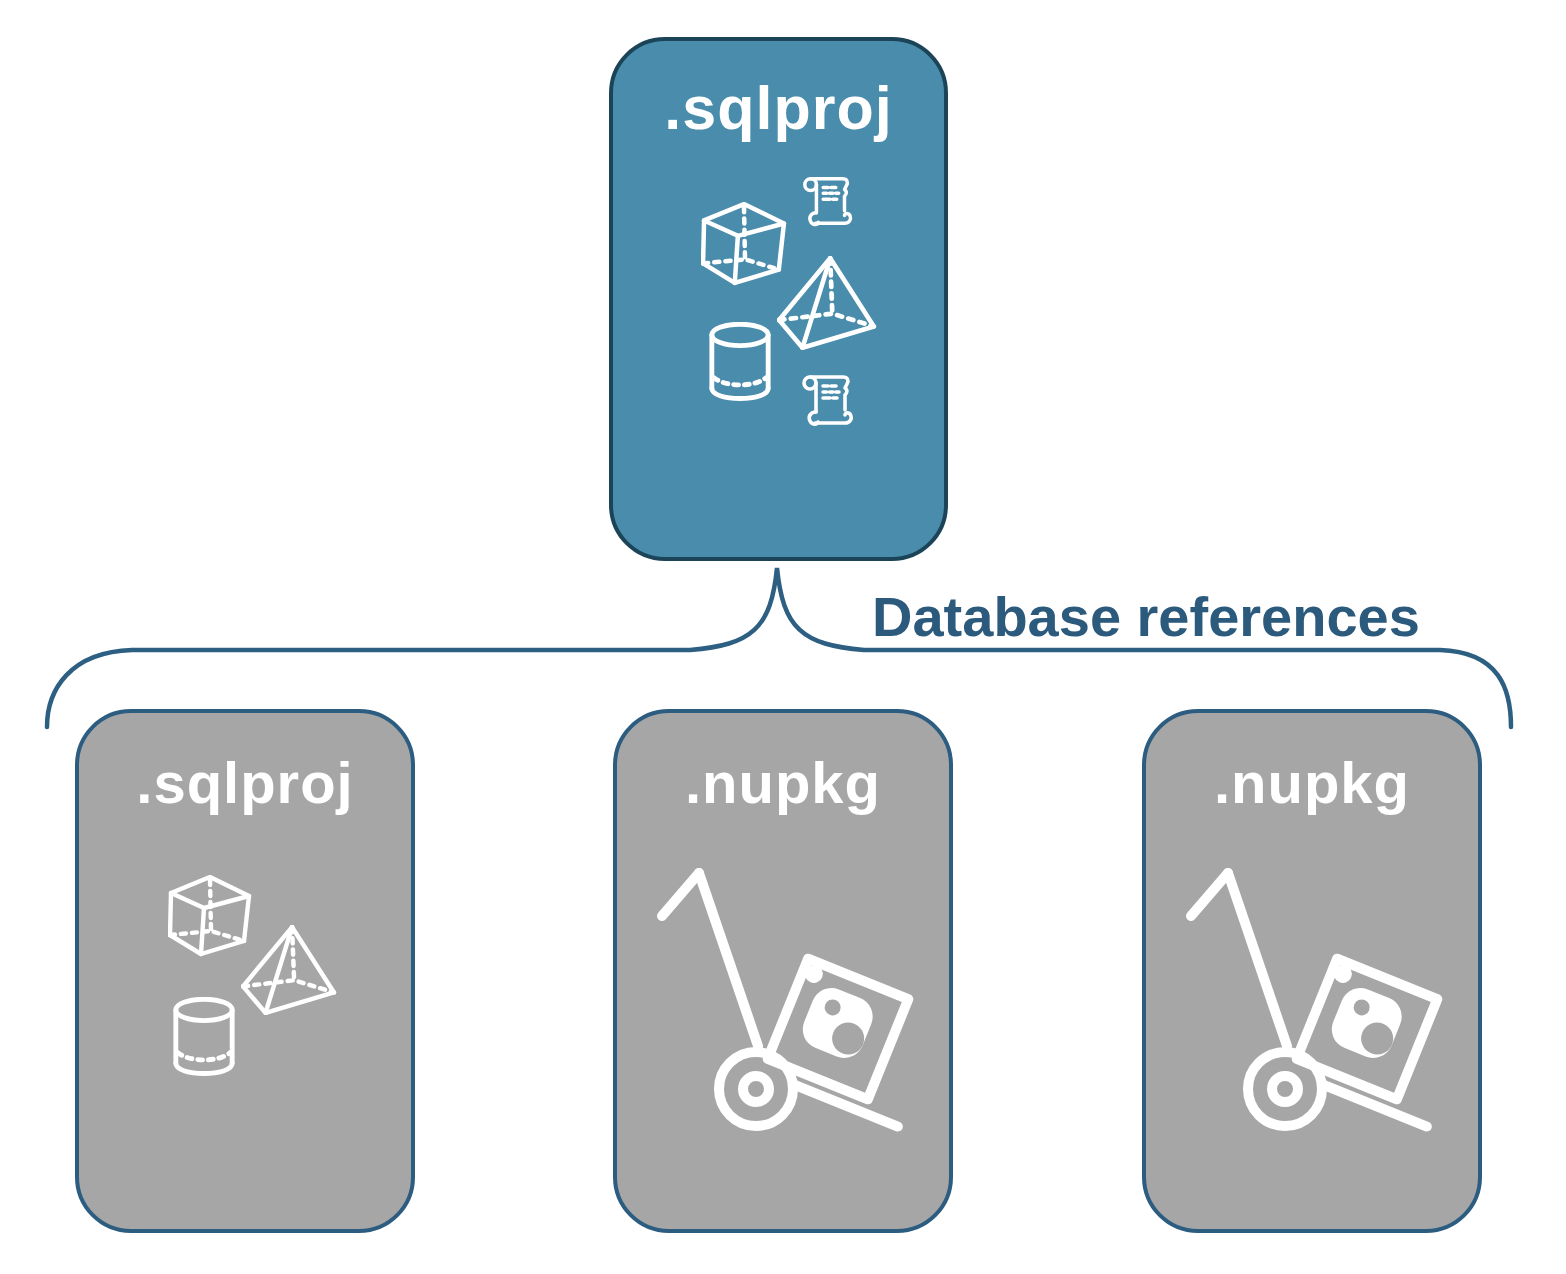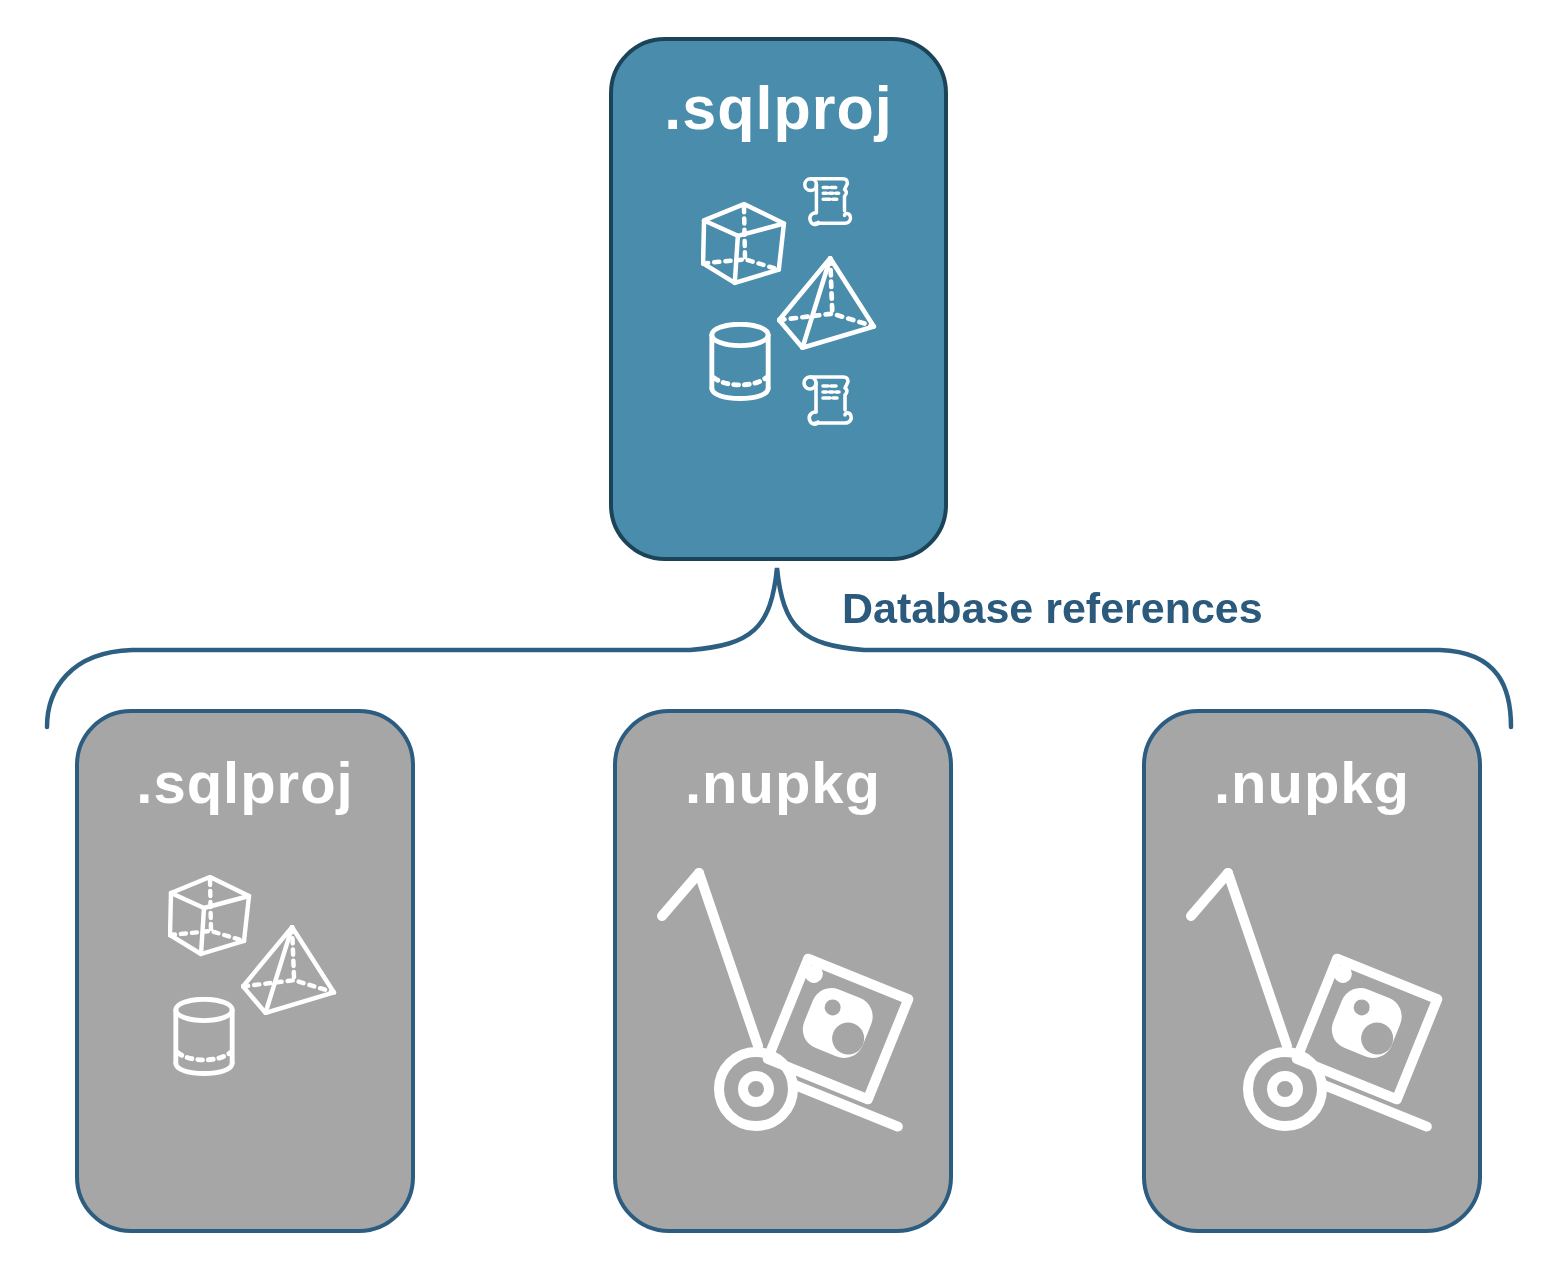--- a/index.html
+++ b/index.html
@@ -31,22 +31,22 @@
     position:absolute;left:0;right:0;top:32px;
     text-align:center;
     font-size:61px;font-weight:bold;
     letter-spacing:1px;
     color:#ffffff;
   }
   .box-child .box-title{top:36px;font-size:58px;}
   .icon{position:absolute;}
   .brace-svg{position:absolute;left:0;top:0;pointer-events:none;}
   .connector-label{
-    position:absolute;left:842px;top:584px;
-    font-size:43px;font-weight:bold;
+    position:absolute;left:872px;top:584px;
+    font-size:56px;font-weight:bold;
     color:#2B5A7D;
     white-space:nowrap;
   }
   .defs-holder{position:absolute;width:0;height:0;overflow:hidden;}
 </style>
 </head>
 <body>
 
 <svg class="defs-holder" aria-hidden="true">
   <defs>

